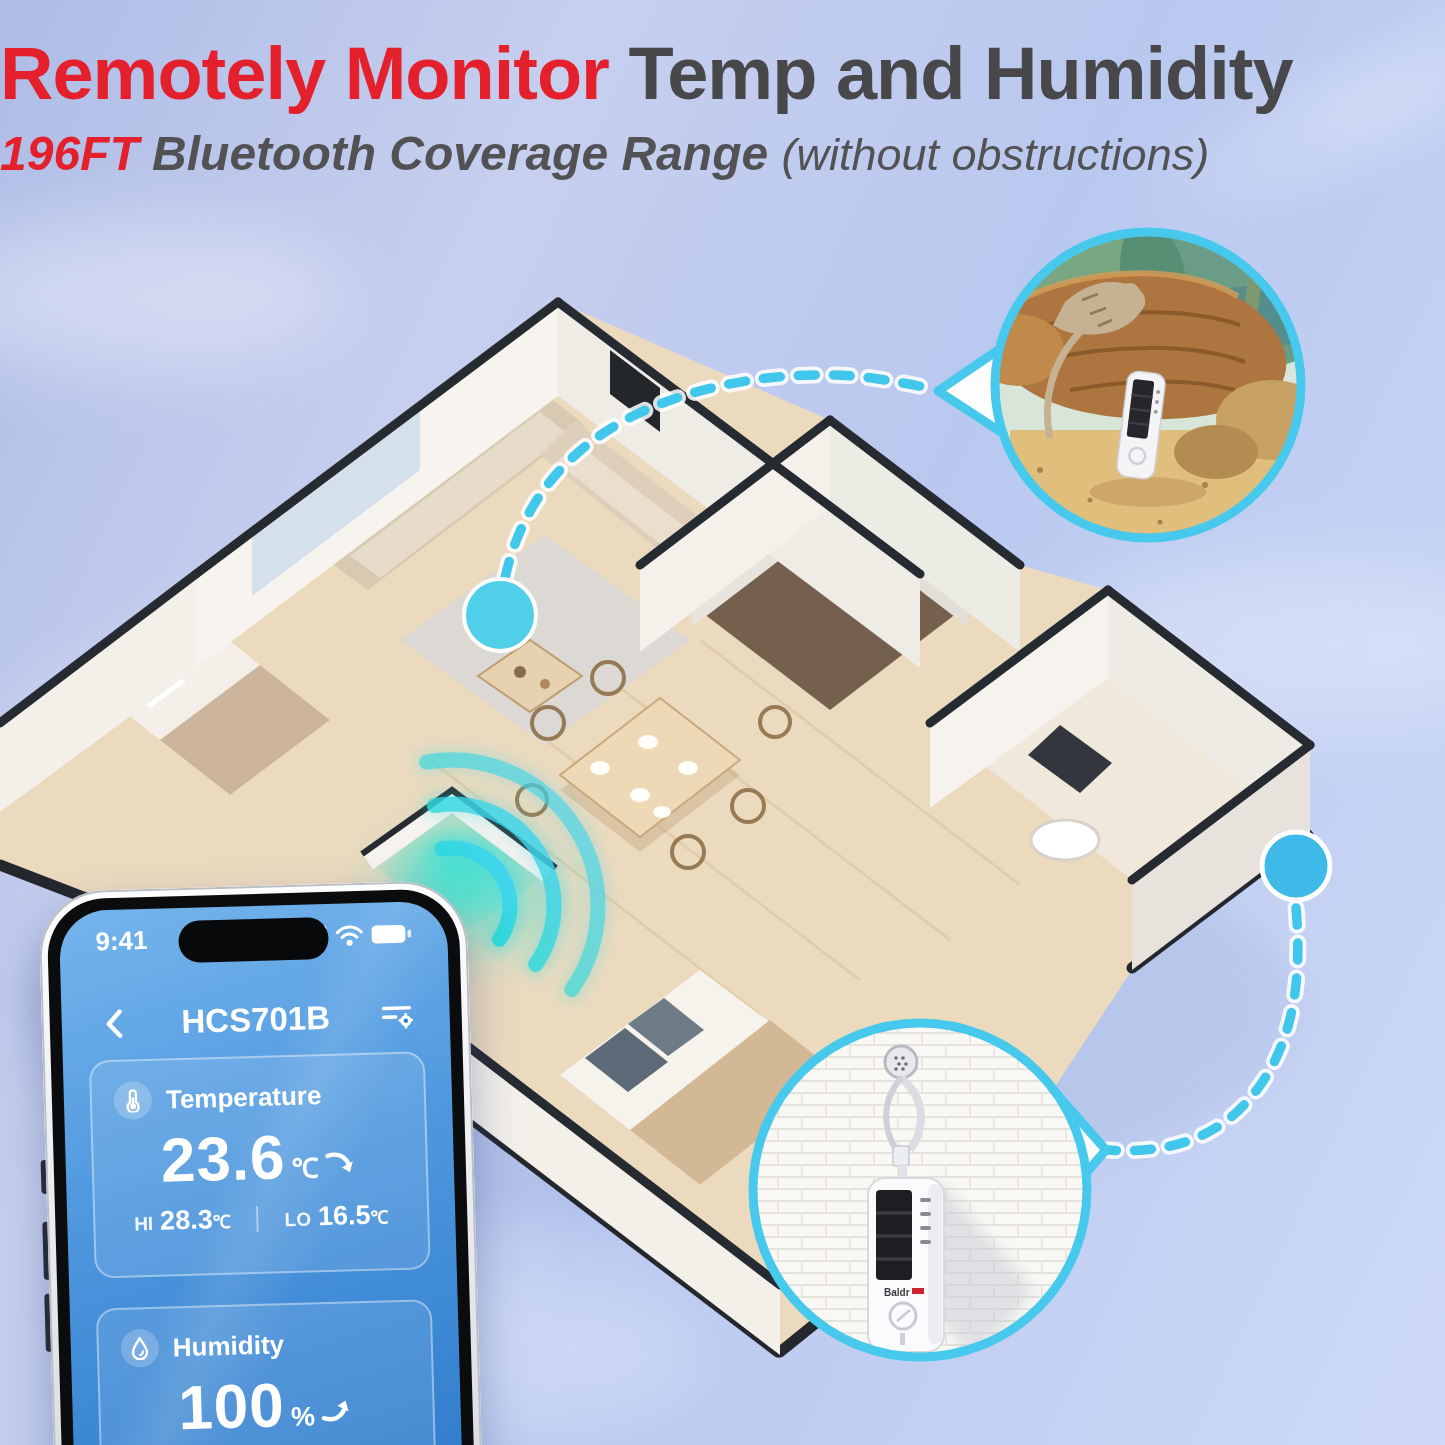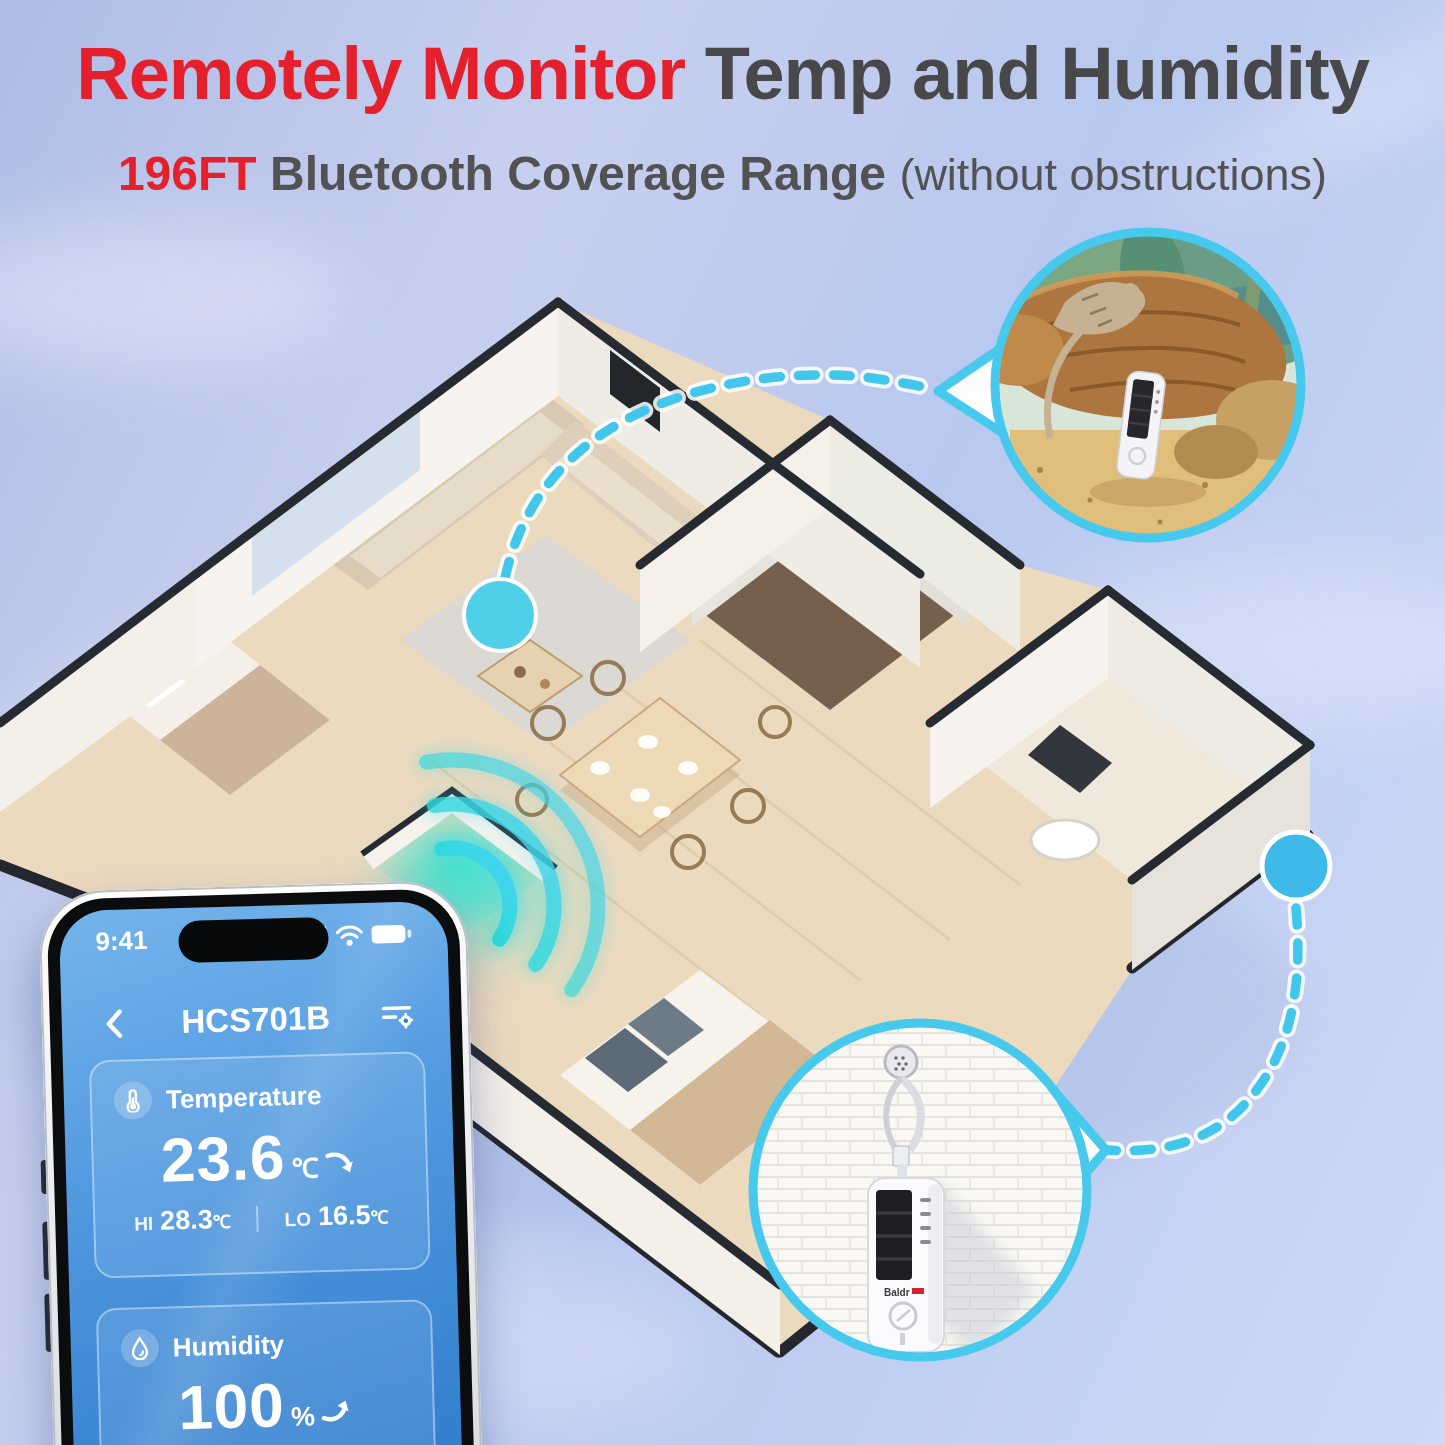--- a/index.html
+++ b/index.html
@@ -5,25 +5,25 @@
   html,body{margin:0;padding:0;}
   body{
     width:1445px;height:1445px;position:relative;overflow:hidden;
     font-family:"Liberation Sans", sans-serif;
     background:linear-gradient(115deg,#aebce6 0%,#c6cfee 28%,#b9c8ef 55%,#cdd9f6 100%);
   }
   .cloud{position:absolute;background:#ffffff;border-radius:50%;filter:blur(38px);opacity:.35;}
   .streak{position:absolute;background:linear-gradient(60deg,rgba(255,255,255,0) 0%,rgba(255,255,255,.5) 50%,rgba(255,255,255,0) 100%);filter:blur(22px);opacity:.5;transform:rotate(-28deg);}
 
   
-  .header{position:absolute;top:34px;left:0;width:1445px;text-align:center;z-index:6;}
+  .header{position:absolute;top:34px;left:0;width:1445px;text-align:left;z-index:6;}
   .title{font-size:74px;font-weight:800;letter-spacing:-1px;line-height:1.08;white-space:nowrap;}
   .title .accent{color:#E4202D;}
   .title .rest{color:#48484A;}
-  .subtitle{margin-top:32px;font-size:48px;color:#525254;white-space:nowrap;}
+  .subtitle{margin-top:12px;font-size:48px;color:#525254;white-space:nowrap;font-style:italic;}
   .subtitle .range{color:#E4202D;font-weight:800;}
   .subtitle .main{font-weight:600;}
   .subtitle .note{font-weight:400;font-size:45px;}
 
   
   #scene{position:absolute;left:0;top:0;z-index:2;}
 
   
   .phone{position:absolute;left:38px;top:886px;width:428px;height:640px;z-index:8;transform:rotate(-1.6deg);transform-origin:50% 0;}
   .side-btn{position:absolute;left:-5px;width:12px;background:#272a30;border-radius:4px;}

